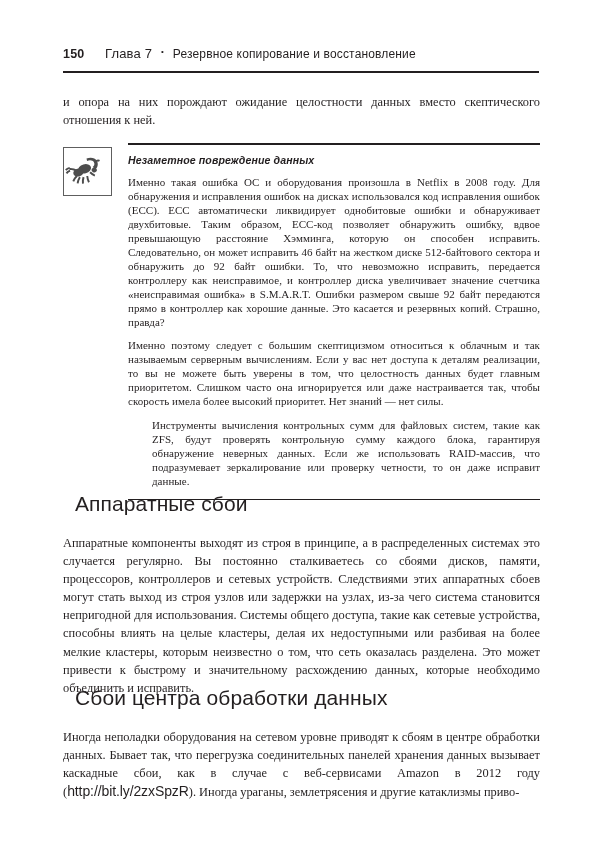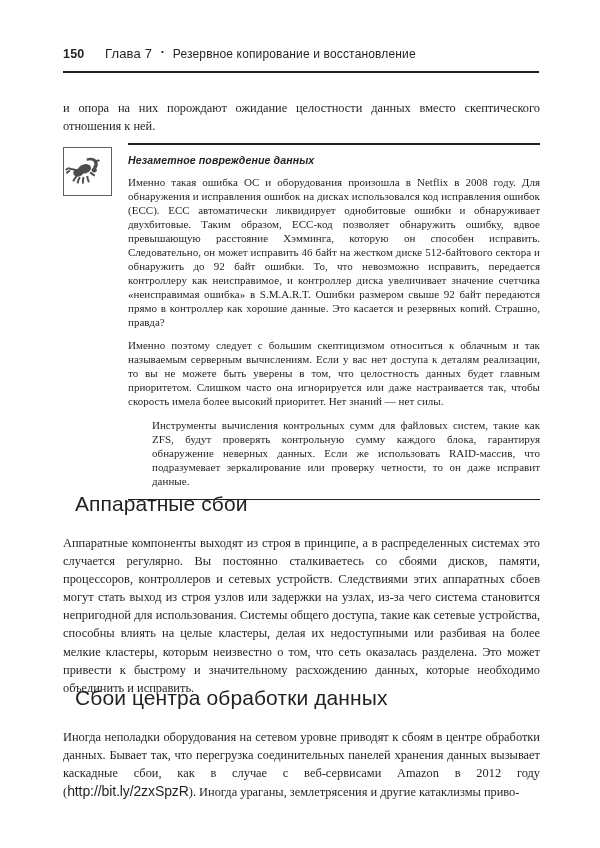--- a/index.html
+++ b/index.html
@@ -78,21 +78,21 @@
     margin: 0;
     font-family: "Liberation Serif", serif;
     font-size: 12.4px;
     line-height: 18.1px;
     text-align: justify;
     text-justify: inter-word;
     color: #231f20;
     hyphens: manual;
   }
 
-  .intro-para { top: 99px; }
+  .intro-para { top: 93px; }
 
   
   .sidebar {
     position: absolute;
     left: 63px;
     top: 143px;
     width: 477px;
   }
   .sidebar-rule {
     height: 1.5px;

